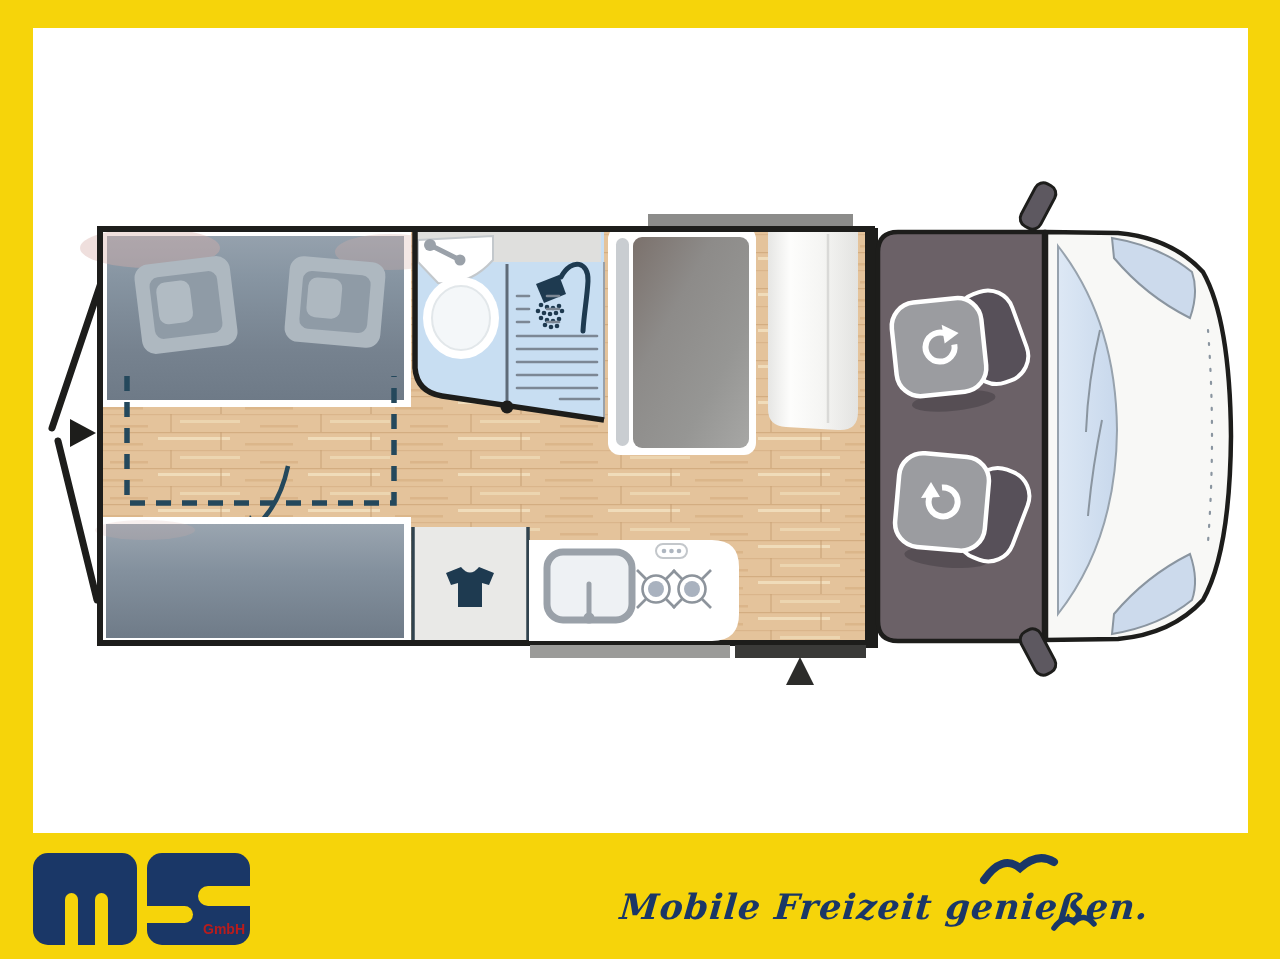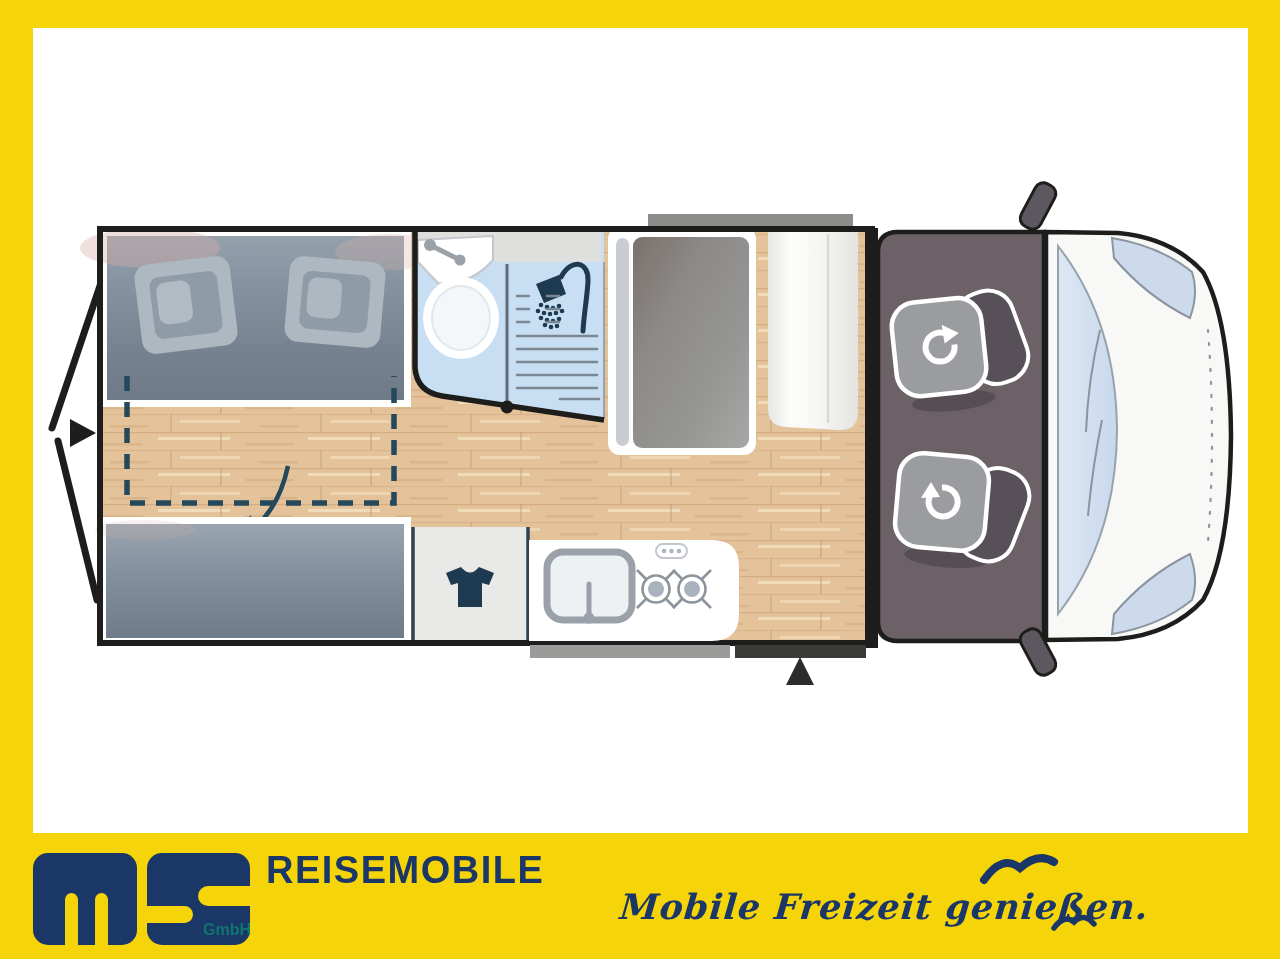--- a/index.html
+++ b/index.html
@@ -9,21 +9,21 @@
   svg.plan{position:absolute;left:0;top:0;width:1280px;height:959px;}
   
   .logo-block{position:absolute;background:#1a3767;border-radius:15px;}
   .logo-m{left:33px;top:853px;width:104px;height:92px;}
   .logo-s{left:147px;top:853px;width:103px;height:92px;}
   .logo-slot{position:absolute;background:#f6d40a;}
   .m-slot1{left:32px;top:40px;width:13px;height:52px;border-radius:7px 7px 0 0;}
   .m-slot2{left:62px;top:40px;width:13px;height:52px;border-radius:7px 7px 0 0;}
   .s-slot-right{left:51px;top:33px;width:52px;height:20px;border-radius:10px 0 0 10px;}
   .s-slot-left{left:0;top:53px;width:46px;height:17px;border-radius:0 9px 9px 0;}
-  .gmbh{position:absolute;left:203px;top:921px;color:#0f766e;font-size:16px;font-weight:bold;
+  .gmbh{position:absolute;left:203px;top:921px;color:#b91c1c;font-size:14px;font-weight:bold;
         font-family:"Liberation Sans", sans-serif;}
   .brand-title{position:absolute;left:266px;top:849px;color:#1a3767;font-size:38px;font-weight:bold;
         letter-spacing:1.5px;font-family:"Liberation Sans", sans-serif;}
   .slogan{position:absolute;left:620px;top:886px;color:#1a3767;font-size:35px;font-weight:bold;
         font-style:italic;letter-spacing:1px;transform:skewX(-5deg);
         font-family:"DejaVu Serif", serif;}
   .bird{position:absolute;}
   .bird-big{left:978px;top:848px;}
   .bird-small{left:1050px;top:906px;}
 </style>
@@ -261,21 +261,20 @@
 
   <div class="logo-block logo-m">
     <div class="logo-slot m-slot1"></div>
     <div class="logo-slot m-slot2"></div>
   </div>
   <div class="logo-block logo-s">
     <div class="logo-slot s-slot-right"></div>
     <div class="logo-slot s-slot-left"></div>
   </div>
   <div class="gmbh">GmbH</div>
-  <div class="brand-title">REISEMOBILE</div>
   <div class="slogan">Mobile Freizeit genießen.</div>
 
   <svg class="bird bird-big" width="82" height="44" viewBox="0 0 82 44">
     <path d="M6,32 Q24,6 42,20 Q60,4 76,14" fill="none" stroke="#1a3767" stroke-width="8" stroke-linecap="round"></path>
   </svg>
   <svg class="bird bird-small" width="48" height="32" viewBox="0 0 48 32">
     <path d="M4,22 Q14,8 24,16 Q34,6 44,18" fill="none" stroke="#1a3767" stroke-width="5.5" stroke-linecap="round"></path>
   </svg>
 </div>
 

